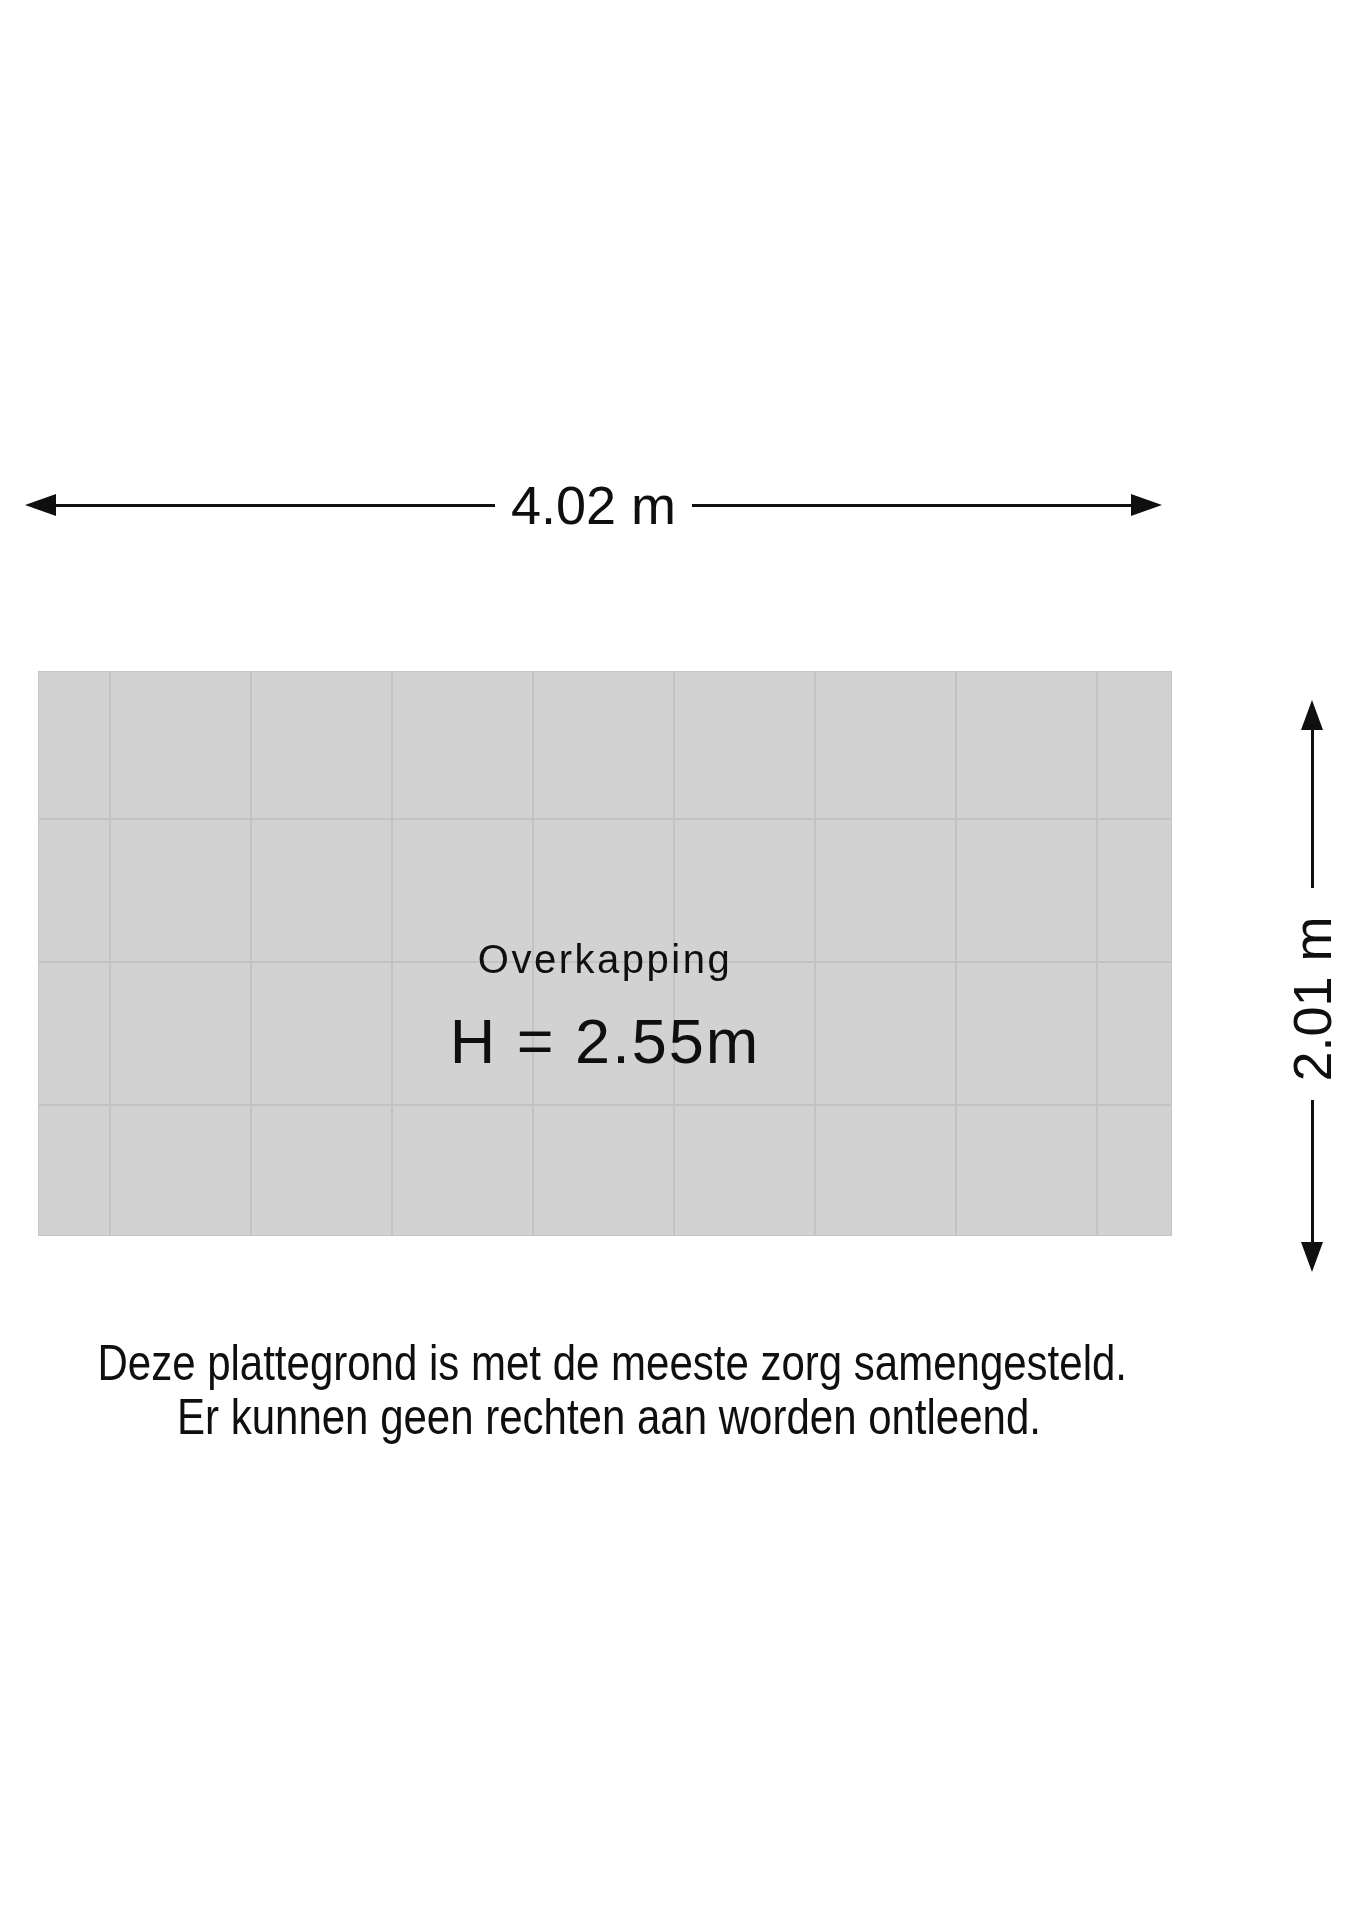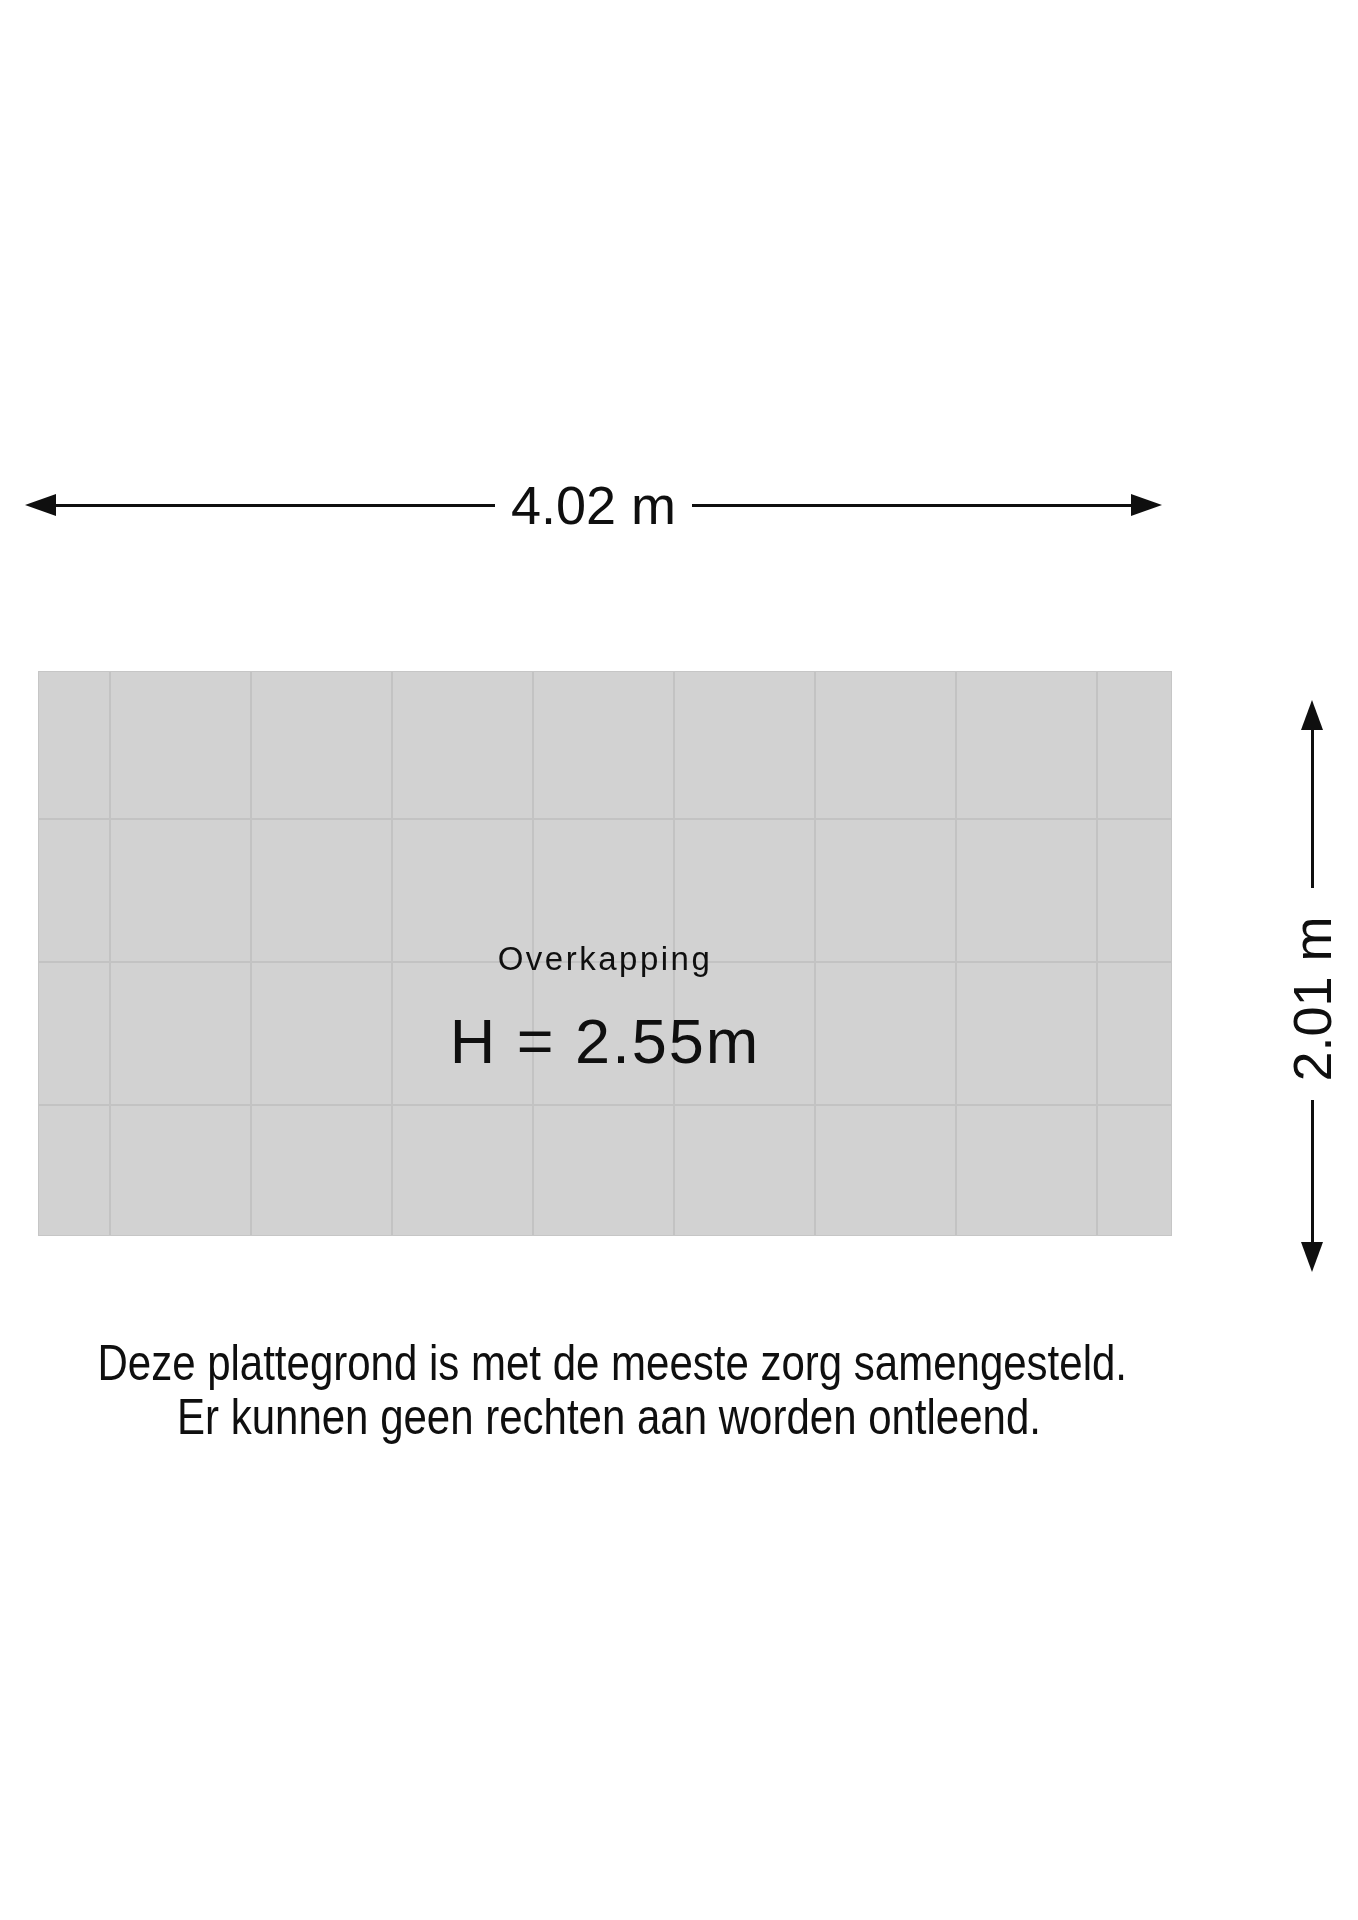--- a/index.html
+++ b/index.html
@@ -44,21 +44,21 @@
       repeating-linear-gradient(to bottom, transparent 0 141px, var(--floor-grid-line) 141px 143px);
     background-position:-69px 0, 0 5px;
     border:1px solid var(--floor-edge);
   }
   .room-labels{
     position:absolute;left:0;top:0;right:0;bottom:0;
     display:flex;flex-direction:column;align-items:center;justify-content:center;
     transform:translateY(46px);
   }
   .room-name{
-    font-size:33px;line-height:50px;letter-spacing:2.5px;white-space:nowrap;text-align:center;
+    font-size:40px;line-height:50px;letter-spacing:2.5px;white-space:nowrap;text-align:center;
   }
   .room-height{
     font-size:63px;line-height:50px;letter-spacing:2px;margin-top:32px;white-space:nowrap;
   }
 
   
   .dim-v{
     position:absolute;
     left:1292px;top:700px;width:40px;height:572px;
   }

